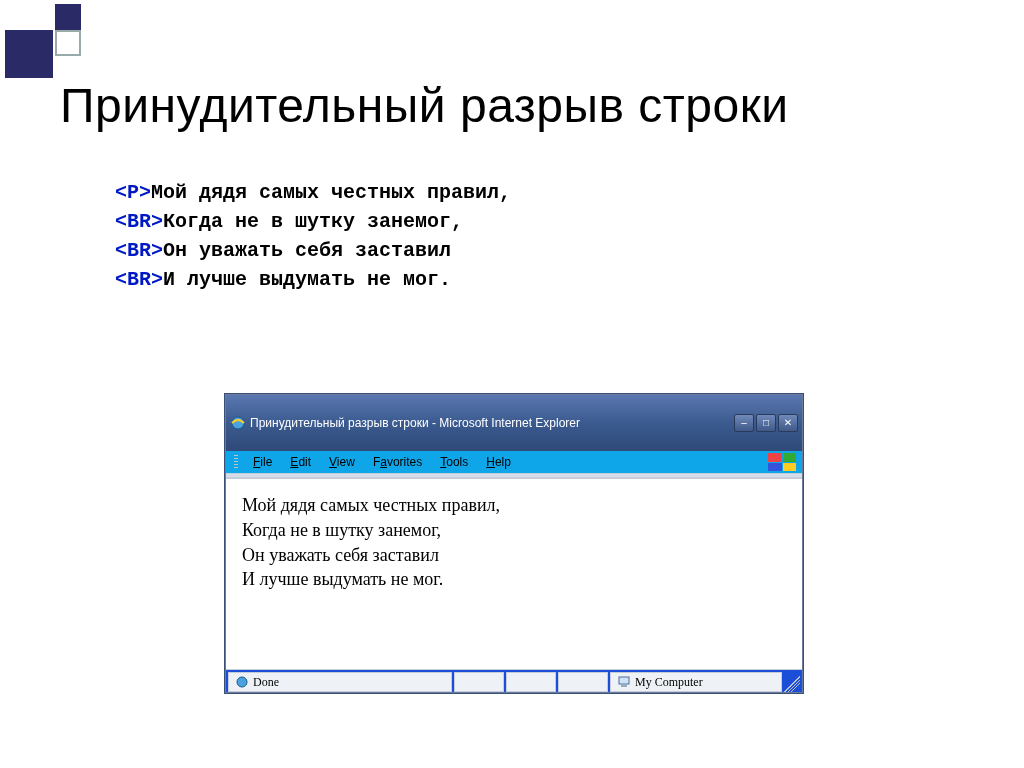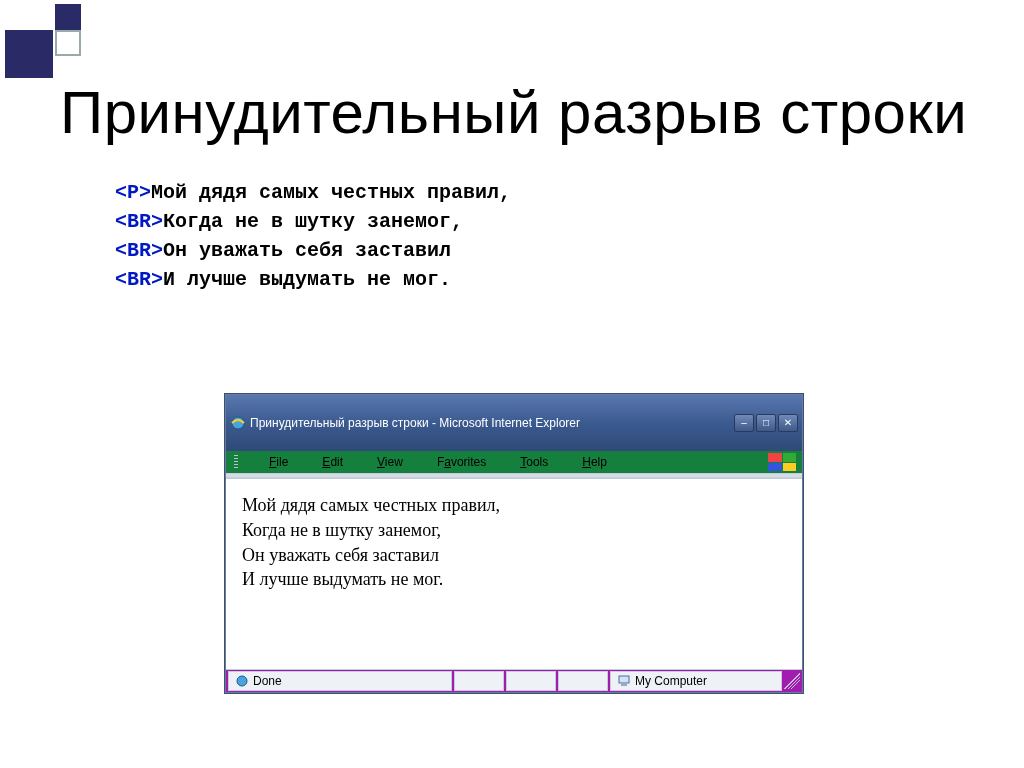--- a/index.html
+++ b/index.html
@@ -28,21 +28,21 @@
     background: #fff;
     border: 2px solid #2a2a66;
   }
   .deco .sq1 { left: 5px; top: 30px; width: 44px; height: 44px; background:#2a2a66;}
   .deco .sq2 { left: 55px; top: 4px; width: 22px; height: 22px; background:#2a2a66;}
   .deco .sq3 { left: 55px; top: 30px; width: 22px; height: 22px; background:#fff; border:2px solid #9aa;}
   .slide-title {
     position: absolute;
     left: 60px;
     top: 78px;
-    font-size: 60px;
+    font-size: 48px;
     letter-spacing: 0.5px;
     color: #000;
     font-weight: normal;
   }
   .code-block {
     position: absolute;
     left: 115px;
     top: 178px;
     font-family: "Courier New", monospace;
     font-size: 20px;
@@ -84,26 +84,26 @@
     background: linear-gradient(#6f8ab8,#3f5a8a);
     border: 1px solid #2a3a5a;
     border-radius: 2px;
     color:#fff;
     font-size:10px;
     display:flex;align-items:center;justify-content:center;
     line-height:1;
   }
   .menubar {
     height: 22px;
-    background: #15803d;
+    background: #0ea5e9;
     border-bottom: 1px solid #c5cdd8;
     display: flex;
     align-items: center;
     padding-left: 8px;
-    gap: 20px;
+    gap: 4px;
   }
   .menubar .grip {
     width:4px;height:14px;
     background: repeating-linear-gradient(#b9c2d0 0 1px, transparent 1px 3px);
     margin-right:4px;
   }
   .menu-item {
     padding: 2px 7px;
     color: #000;
     font-size: 12px;
@@ -128,25 +128,26 @@
     padding: 14px 16px 36px 16px;
     font-family: "Times New Roman", serif;
     font-size: 18px;
     line-height: 1.38;
     color:#000;
     min-height: 140px;
     border-top:1px solid #c5cdd8;
   }
   .statusbar {
     height: 22px;
-    background: #a21caf;
+    background: #1d4ed8;
     border-top: 1px solid #c5cdd8;
     display: flex;
-    align-items: center;
-    font-size: 12px;
+    align-items: flex-end;
+    font-size: 12px;
+    font-family: Liberation Serif, serif;
   }
   .statusbar .panel {
     border: 1px solid #c5cdd8;
     height: 18px;
     display:flex;align-items:center;
     padding: 0 6px;
     margin-left:2px;
     background:#eef2f7;
   }
   .statusbar .panel.first { flex: 0 0 210px; }

